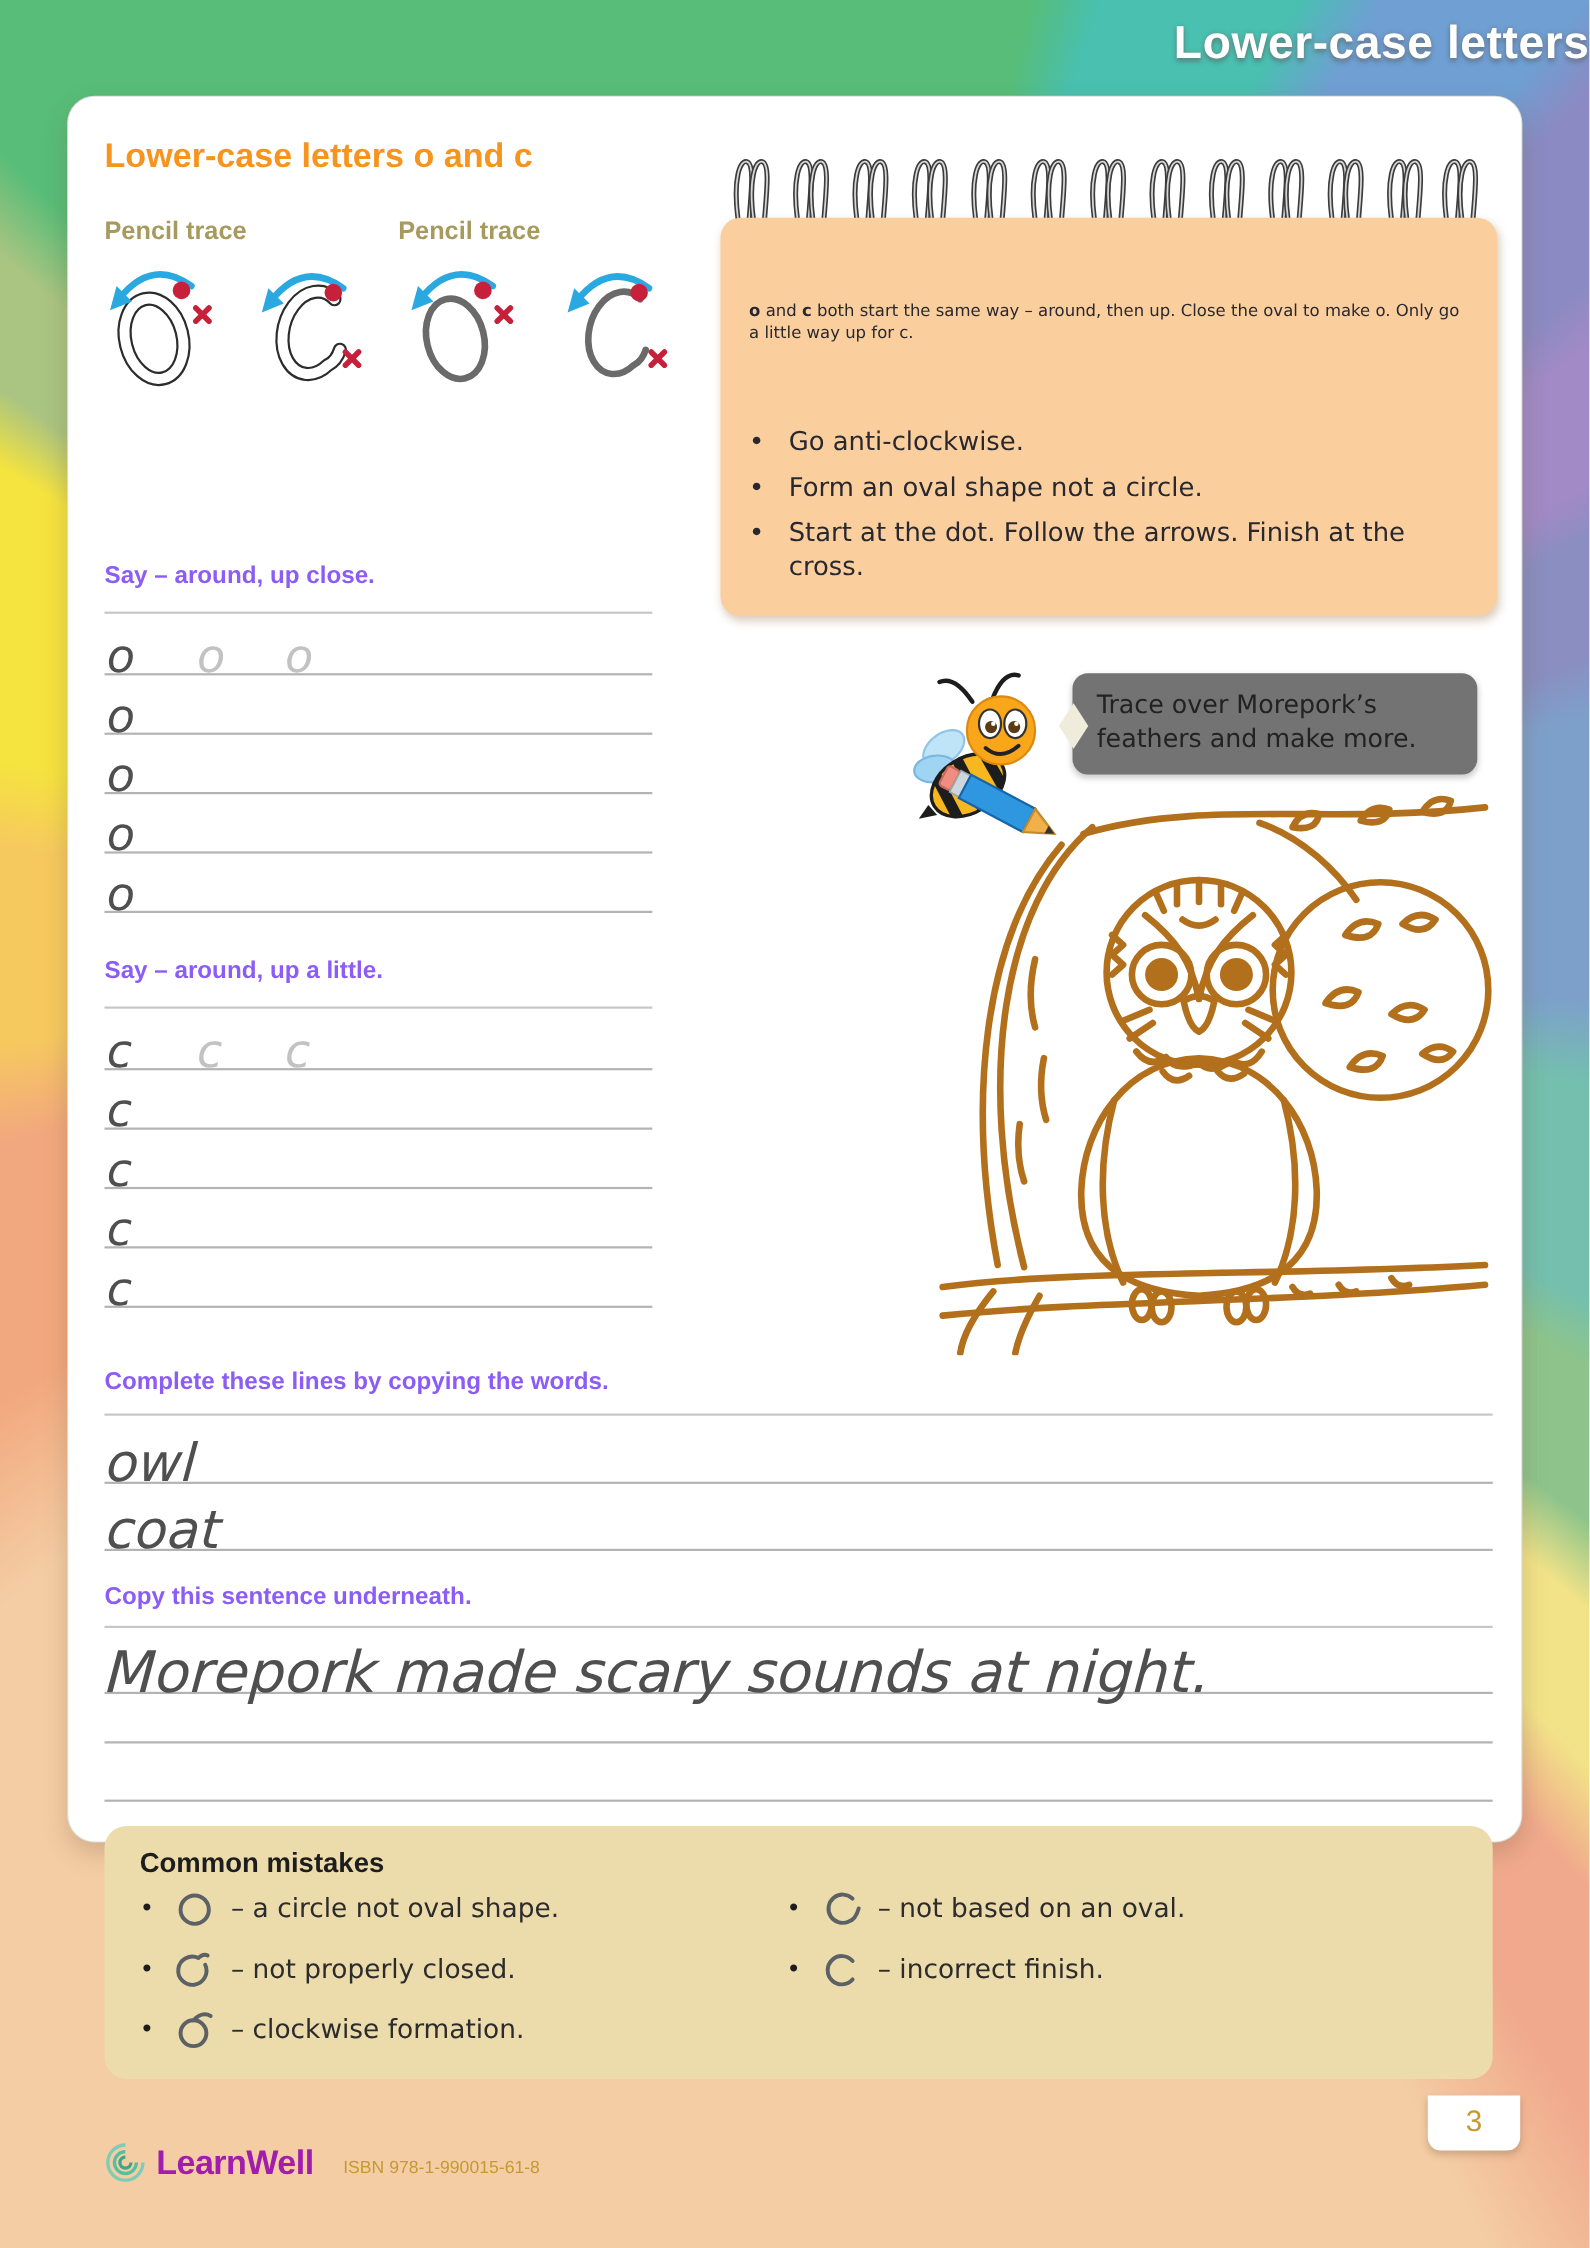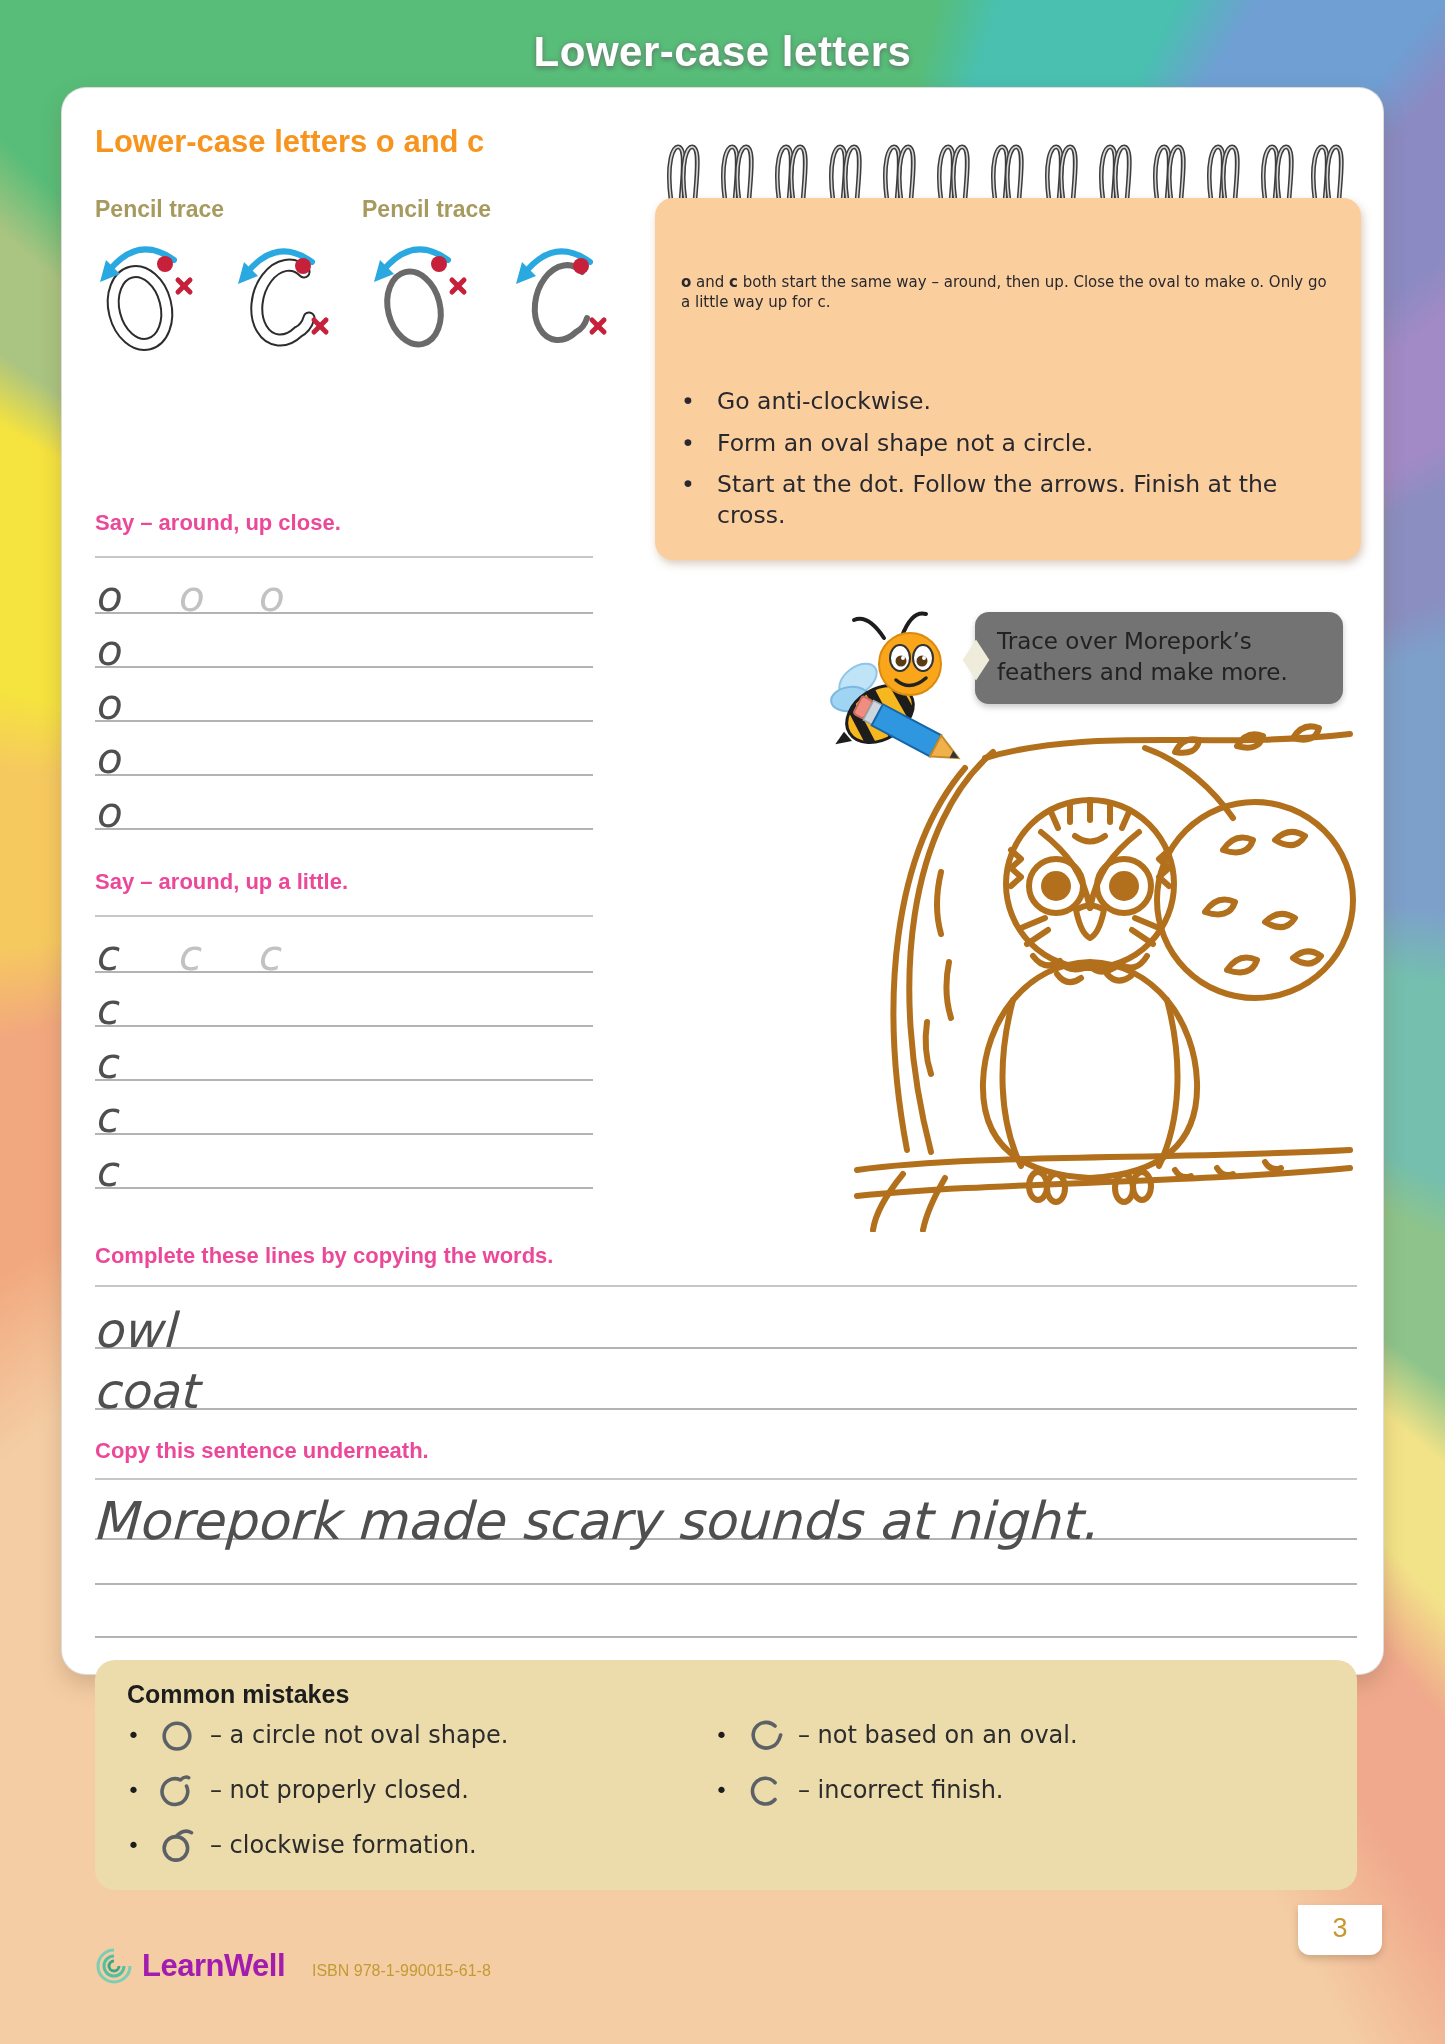--- a/index.html
+++ b/index.html
@@ -17,29 +17,29 @@
         #74bfae 100deg,#74bfae 114deg,
         #8ec48b 118deg,#8ec48b 126deg,
         #f2e388 130deg,#f2e388 136deg,
         #f0a98c 140deg,#f0a98c 146deg,
         #f4cda4 152deg,#f4cda4 230deg,
         #f2a87e 240deg,#f2a87e 256deg,
         #f6c95f 263deg,#f6c95f 277deg,
         #f5e33f 283deg,#f5e33f 301deg,
         #aac481 305deg,#aac481 311deg,
         #57bd78 315deg,#57bd78 360deg);}
-  .header-title{position:absolute;top:28px;left:0;width:100%;text-align:center;
+  .header-title{position:absolute;top:15px;left:0;width:100%;text-align:right;
       font-size:42px;font-weight:bold;color:#ffffff;letter-spacing:.5px;
       text-shadow:0 0 4px rgba(110,110,110,.55),0 3px 4px rgba(90,90,90,.45);}
   #card{position:absolute;left:62px;top:88px;width:1321px;height:1586px;
       background:#ffffff;border-radius:24px;
       box-shadow:0 0 0 1px #dcdcdc,0 10px 22px rgba(120,90,60,.28);}
   .card-title{position:absolute;left:33px;top:36px;font-size:31px;font-weight:bold;color:#f7941d;}
   .trace-label{position:absolute;font-size:23px;font-weight:bold;color:#a79a5e;}
-  .khaki-label{position:absolute;font-size:22px;font-weight:bold;color:#ec4899;}
+  .khaki-label{position:absolute;font-size:22px;font-weight:bold;color:#8b5cf6;}
   .wline{position:absolute;border-bottom:2px solid #b3b3b3;}
   .subline{position:absolute;border-bottom:2px solid #c7c7c7;}
   .prow{position:absolute;border-bottom:2px solid #b3b3b3;}
   .hand{font-family:"DejaVu Sans",sans-serif;font-style:italic;color:#4f4f4f;}
   .lead-letter{position:absolute;left:2px;bottom:-9px;font-size:42px;}
   .trace-letter{position:absolute;bottom:-9px;font-size:42px;color:#c2c2c2;}
   .word-text{position:absolute;left:2px;bottom:-11px;font-size:48px;transform:skewX(-4deg);}
   .sentence-text{position:absolute;left:2px;bottom:-13px;font-size:52px;transform:skewX(-4deg);white-space:nowrap;}
   
   #tipbox{position:absolute;left:593px;top:110px;width:706px;height:362px;

